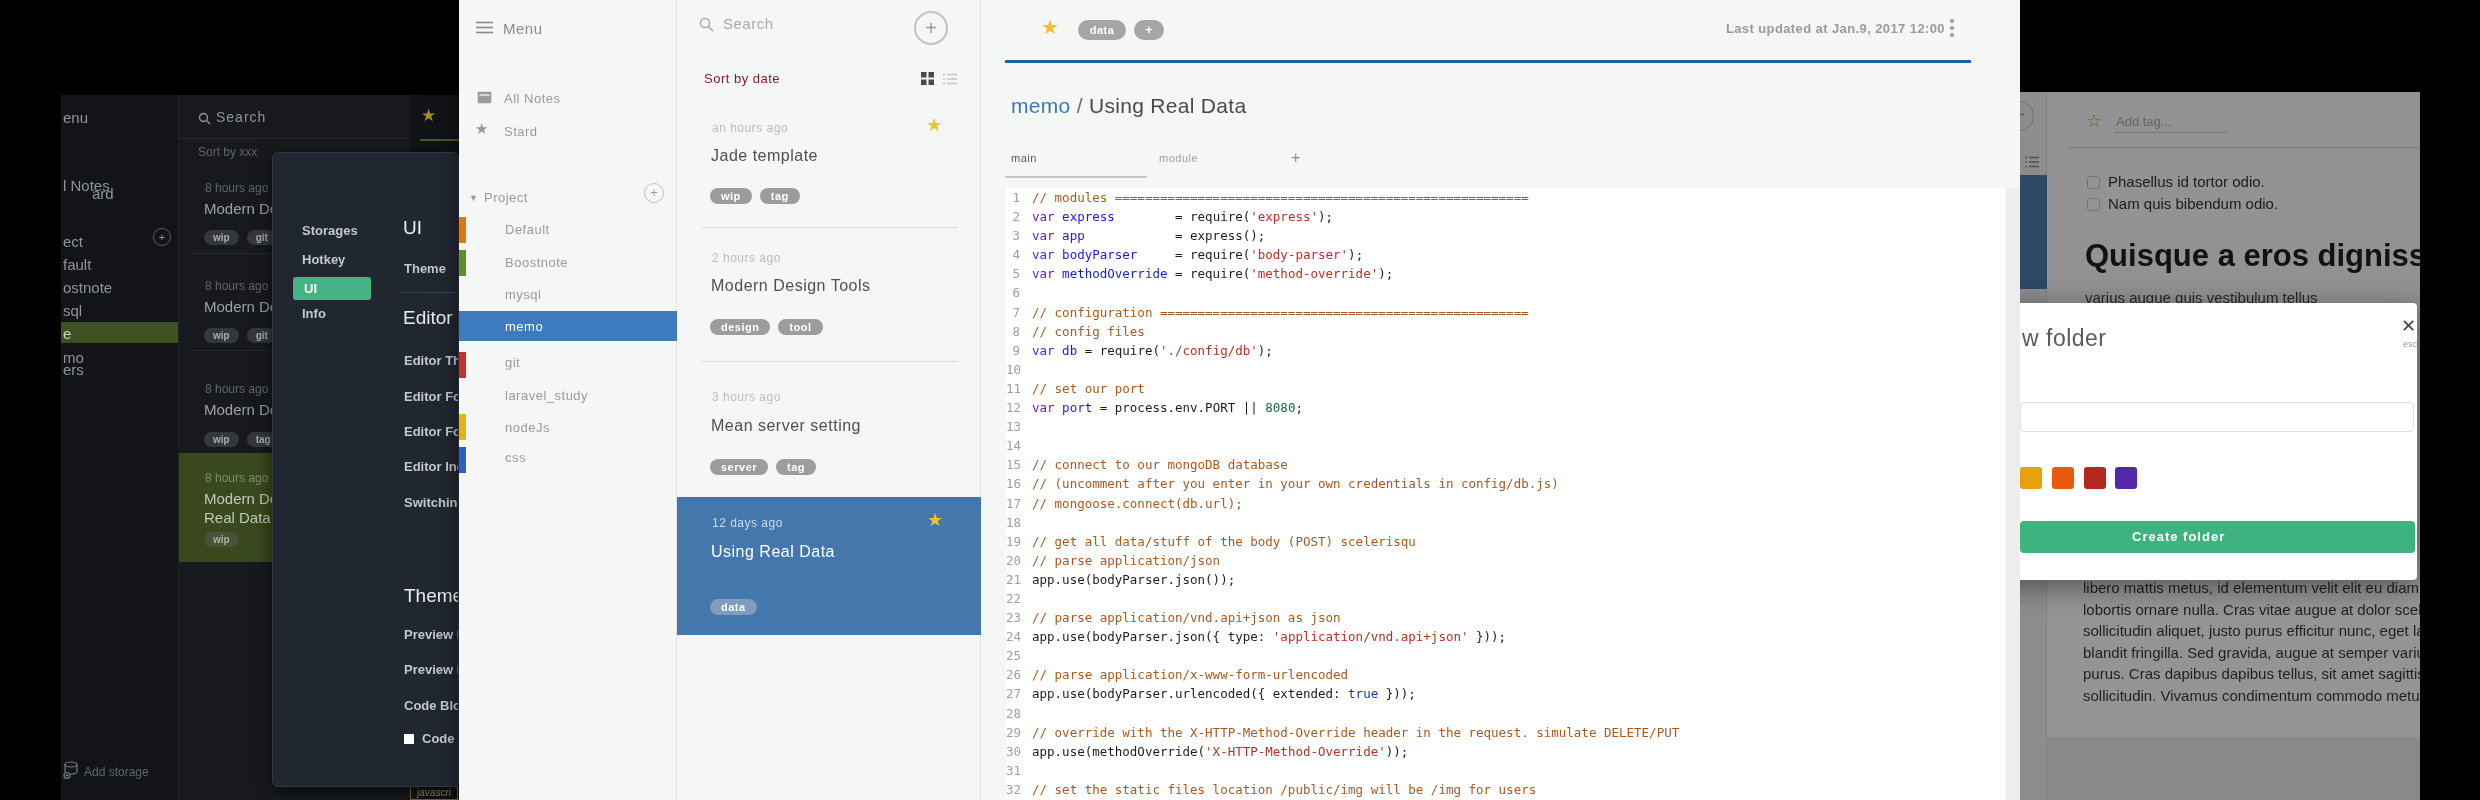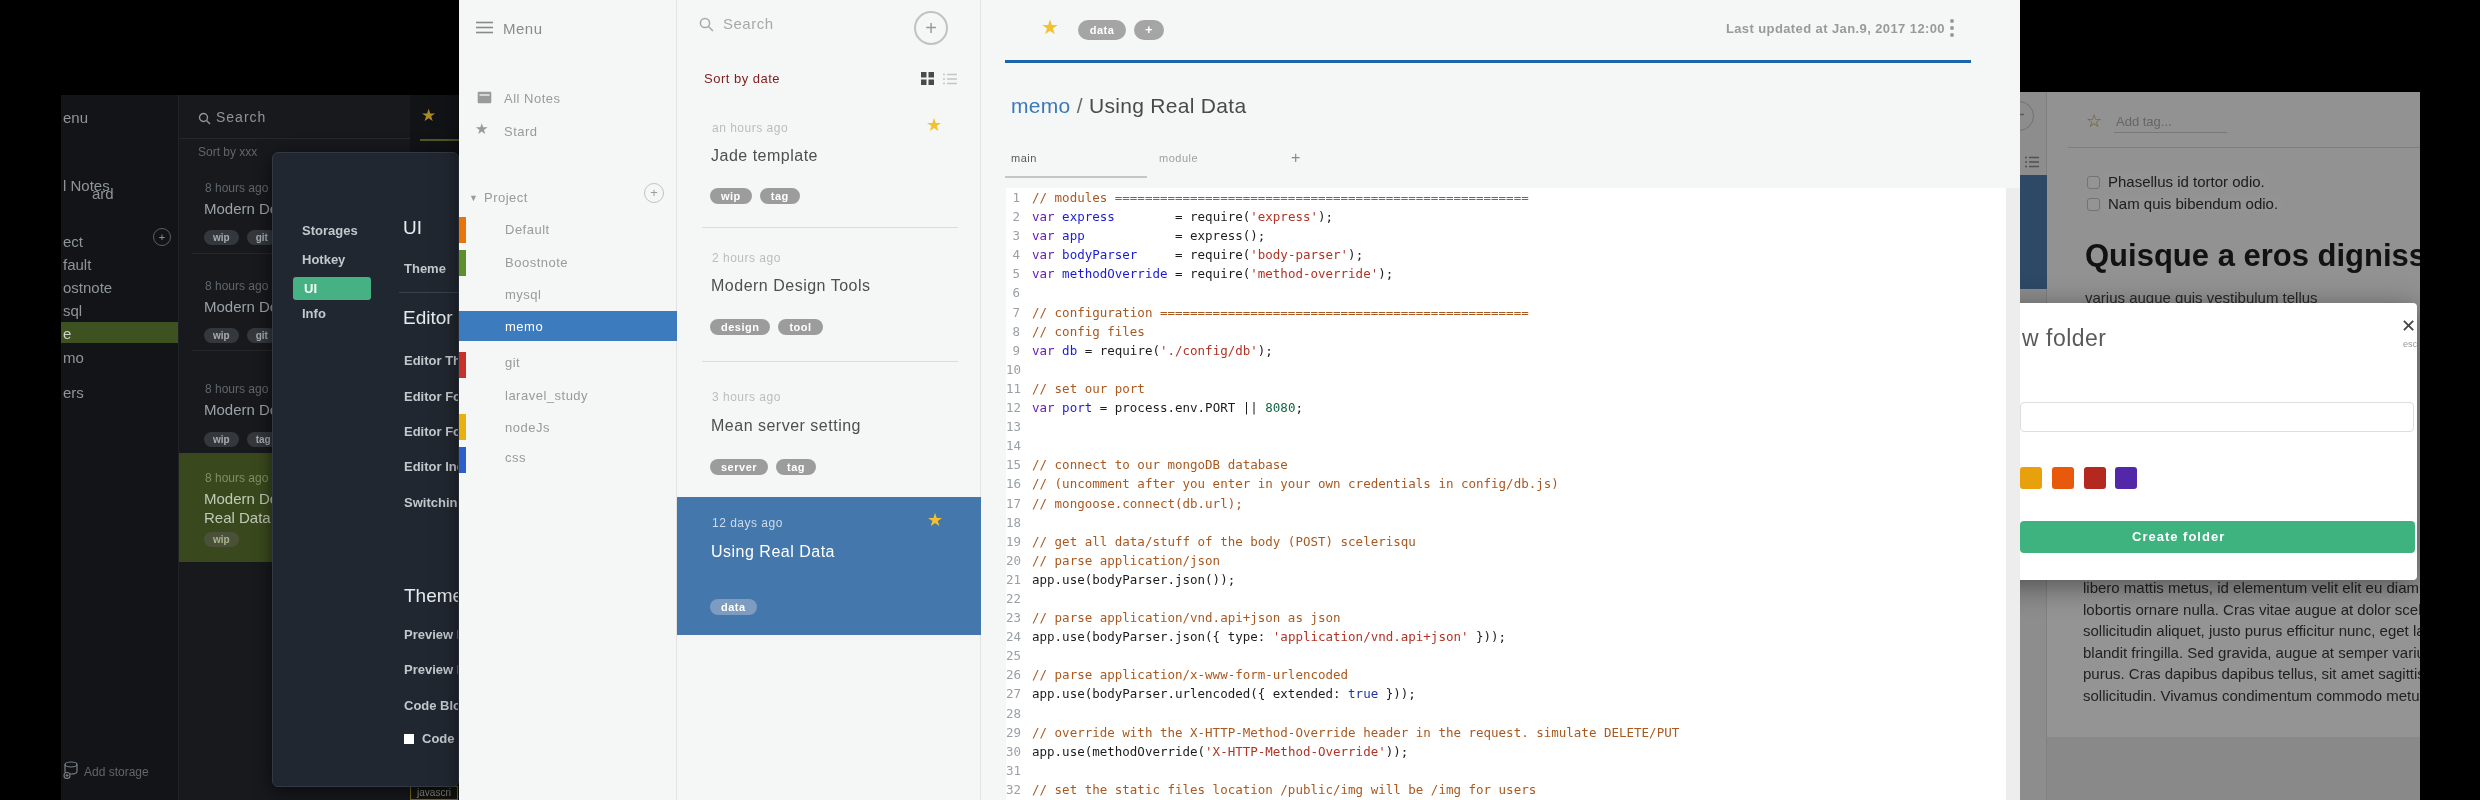--- a/index.html
+++ b/index.html
@@ -102,21 +102,21 @@
       <div class="abs dw-text" style="left:2px;top:90px;margin-left:29px;">ard</div>
       <div class="abs dw-text" style="left:2px;top:138px;">ect</div>
       <div class="abs dw-plus-circle" style="left:92px;top:133px;width:18px;height:18px;line-height:16px;font-size:11px;">+</div>
       <div class="abs dw-text" style="left:2px;top:161px;">fault</div>
       <div class="abs dw-text" style="left:2px;top:184px;">ostnote</div>
       <div class="abs dw-text" style="left:2px;top:207px;">sql</div>
       <div class="abs dw-selected-folder" style="left:0;top:227px;width:117px;height:21px;">
         <span class="dw-text abs" style="left:2px;top:3px;color:#cdd3c6;">e</span>
       </div>
       <div class="abs dw-text" style="left:2px;top:254px;">mo</div>
-      <div class="abs dw-text" style="left:2px;top:289px;">ers</div>
+      <div class="abs dw-text" style="left:2px;top:266px;">ers</div>
       <div class="abs" style="left:2px;top:666px;">
         <svg width="16" height="18" viewBox="0 0 16 18">
             <ellipse cx="8" cy="3.5" rx="6" ry="2.5" fill="none" stroke="#787f86" stroke-width="1.2"></ellipse>
             <path d="M2 3.5 v7 c0 1.4 2.7 2.5 6 2.5 s6-1.1 6-2.5 v-7" fill="none" stroke="#787f86" stroke-width="1.2"></path>
             <circle cx="4" cy="14.5" r="3" fill="#121417" stroke="#787f86" stroke-width="1.1"></circle>
             <path d="M4 13 v3 M2.5 14.5 h3" stroke="#787f86" stroke-width="1.1"></path>
           </svg>
       </div>
       <div class="abs dw-dim" style="left:23px;top:670px;">Add storage</div>
     </div>

